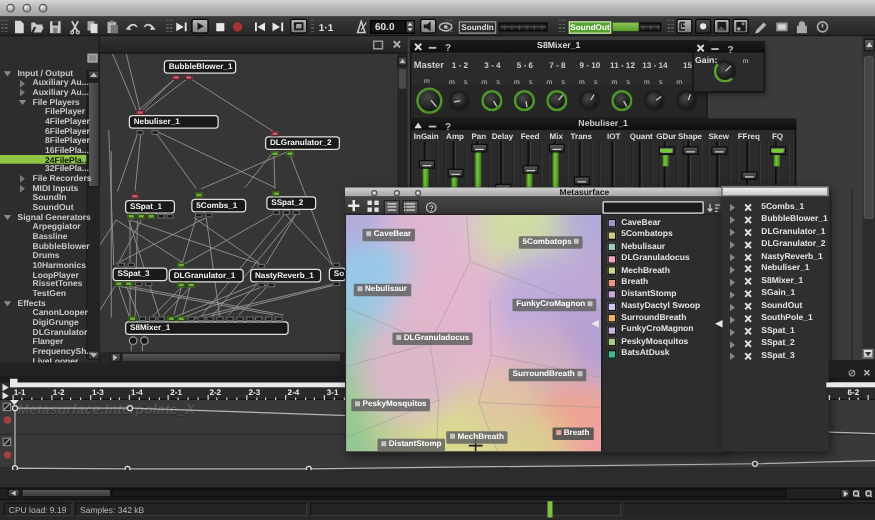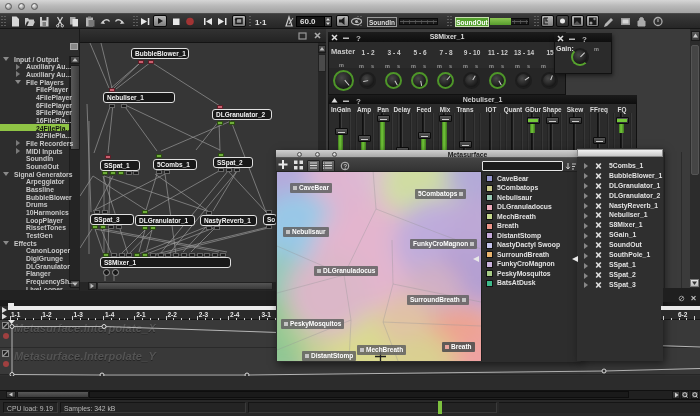--- a/index.html
+++ b/index.html
@@ -610,21 +610,20 @@
 <div class="abs" style="left:672.5px;top:317.5px;width:1px;height:2.5px;background:#cfcfcf;"></div>
 <div class="abs" style="left:680.3px;top:317.5px;width:1px;height:2.5px;background:#cfcfcf;"></div>
 <div class="abs" style="left:688.1px;top:317.5px;width:1px;height:2.5px;background:#cfcfcf;"></div>
 <div class="abs" style="left:695.9px;top:316px;width:1px;height:4px;background:#cfcfcf;"></div>
 <svg class="abs" style="left:0px;top:306px" width="9" height="14">
       <path d="M2 1 l5 3 l-5 3z M2 7.5 l5 3 l-5 3z" fill="#e0e0e0"></path>
     </svg>
 <div class="abs" style="left:0;top:320px;width:700px;height:27.5px;background:#393939;border-bottom:1px solid #2a2a2a;"></div>
 <div class="abs" style="left:0;top:347.5px;width:700px;height:27.5px;background:#393939;border-bottom:1px solid #262626;"></div>
 <div class="engr" style="left:14px;top:322px;">Metasurface.Interpolate_X</div>
-<div class="engr" style="left:14px;top:350px;">Metasurface.Interpolate_Y</div>
 <div class="abs" style="left:2px;top:321.5px;width:7px;height:7px;background:#1f1f1f;border:1px solid #888;"></div>
 <svg class="abs" style="left:2px;top:321.5px" width="7" height="7">
       <path d="M1 6 L6 1" stroke="#999" stroke-width="1.2"></path>
     </svg>
 <div class="abs" style="left:2.5px;top:332.5px;width:6px;height:6px;border-radius:50%;background:#a04040;"></div>
 <div class="abs" style="left:2px;top:349.5px;width:7px;height:7px;background:#1f1f1f;border:1px solid #888;"></div>
 <svg class="abs" style="left:2px;top:349.5px" width="7" height="7">
       <path d="M1 6 L6 1" stroke="#999" stroke-width="1.2"></path>
     </svg>
 <div class="abs" style="left:2.5px;top:360.5px;width:6px;height:6px;border-radius:50%;background:#a04040;"></div>

